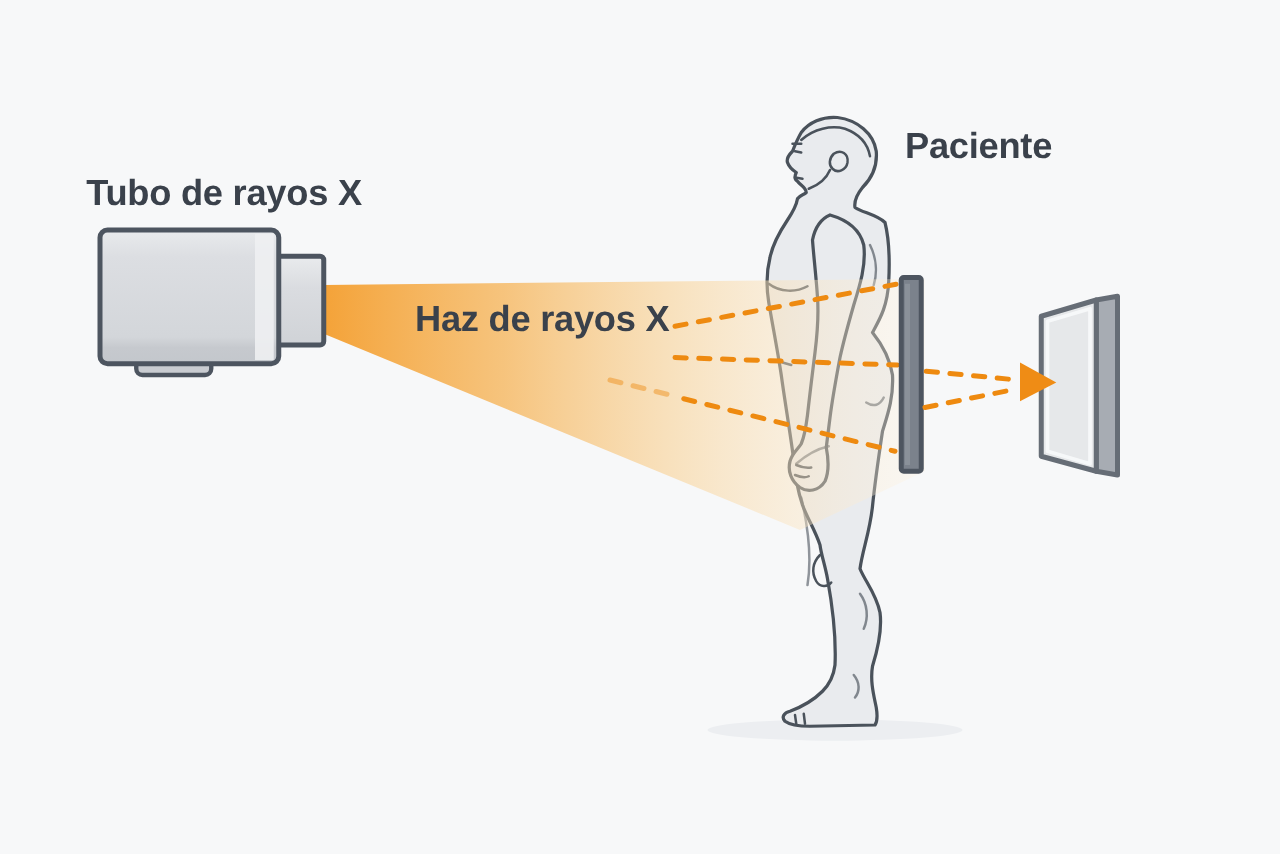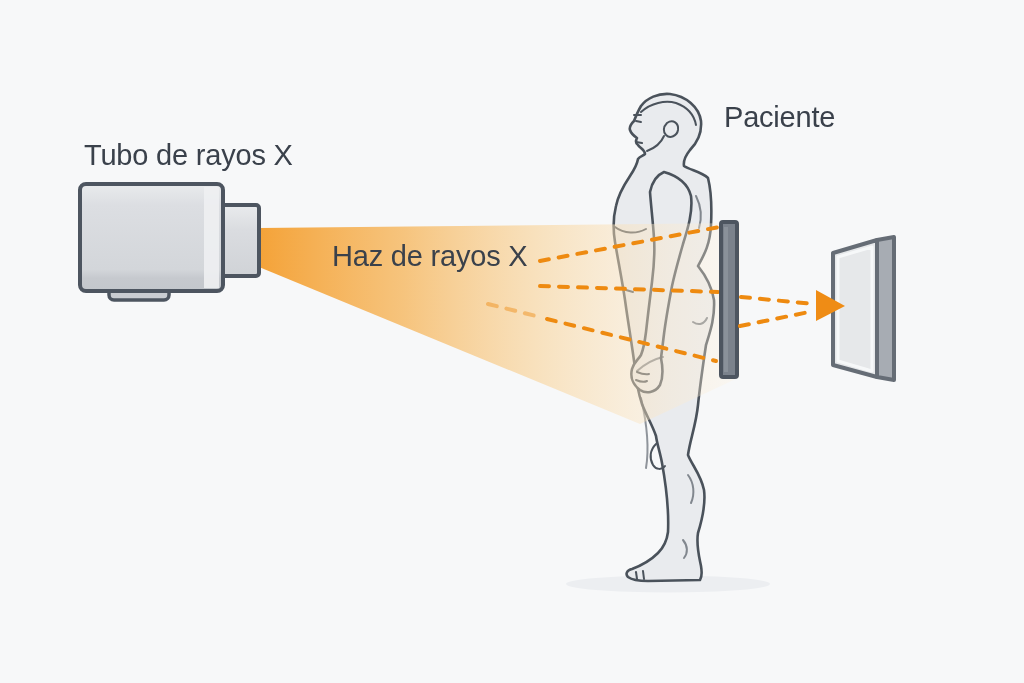--- a/index.html
+++ b/index.html
@@ -5,28 +5,28 @@
   html,body{margin:0;padding:0;}
   .canvas{
     position:relative;
     width:1024px;height:683px;
     background:var(--background,#f7f8f9);
     font-family:"Liberation Sans",sans-serif;
     overflow:hidden;
   }
   .lbl{
     position:absolute;
-    font-weight:normal;
+    font-weight:bold;
     font-size:29px;
     letter-spacing:-0.2px;
     color:var(--label-text,#3a414b);
     white-space:nowrap;
     user-select:none;
   }
-  #tube-label{left:84px;top:139px;}
+  #tube-label{left:69px;top:139px;}
   #beam-label{left:332px;top:240px;}
   #patient-label{left:724px;top:101px;}
   #detector-label{left:804px;top:390px;}
 
   svg{position:absolute;left:0;top:0;}
   .outline{stroke:var(--device-outline,#4d5560);stroke-linejoin:round;}
   .body-line{stroke:var(--body-outline,#4a525b);fill:none;stroke-linecap:round;}
   .ray{stroke:var(--ray-dash,#ee8a10);stroke-width:4;fill:none;
        stroke-dasharray:9 10;stroke-linecap:round;}
   .plate{fill:var(--plate-fill,#7b828c);stroke:var(--device-outline,#4d5560);}

